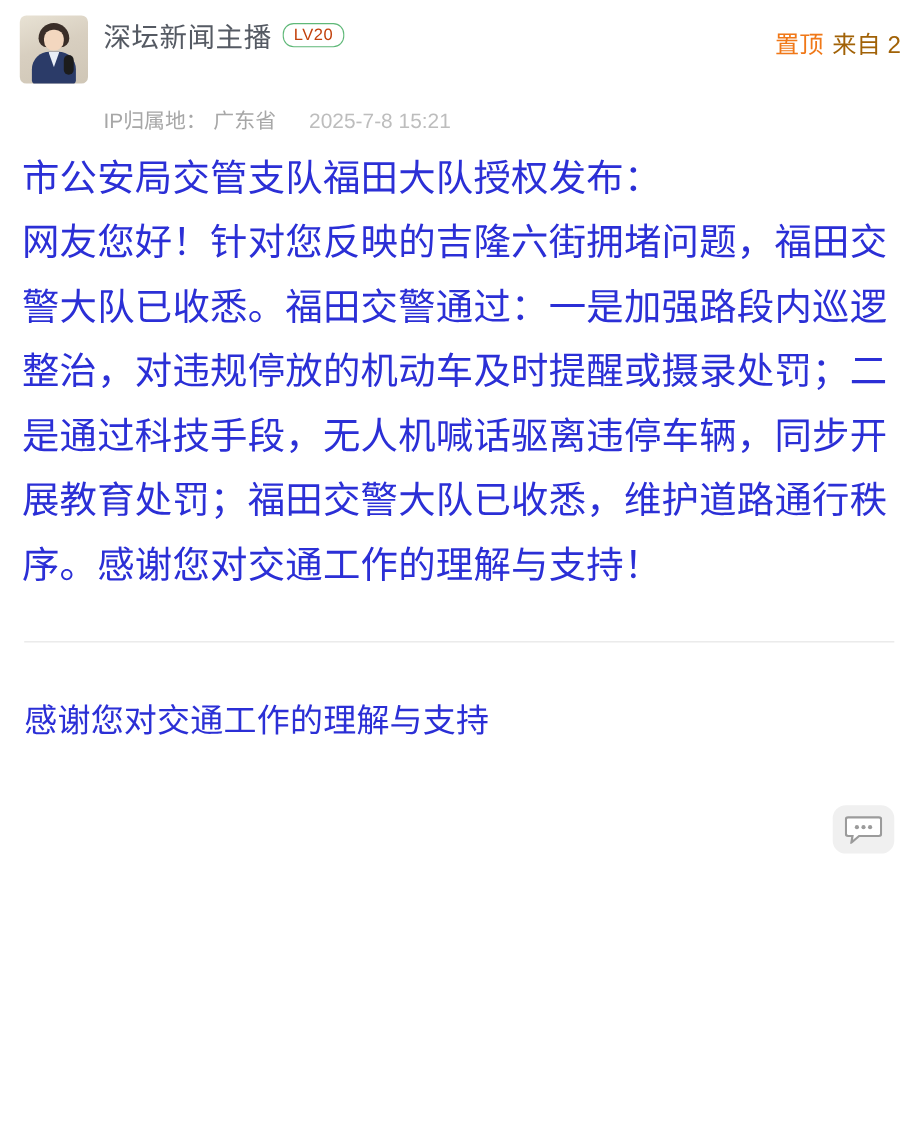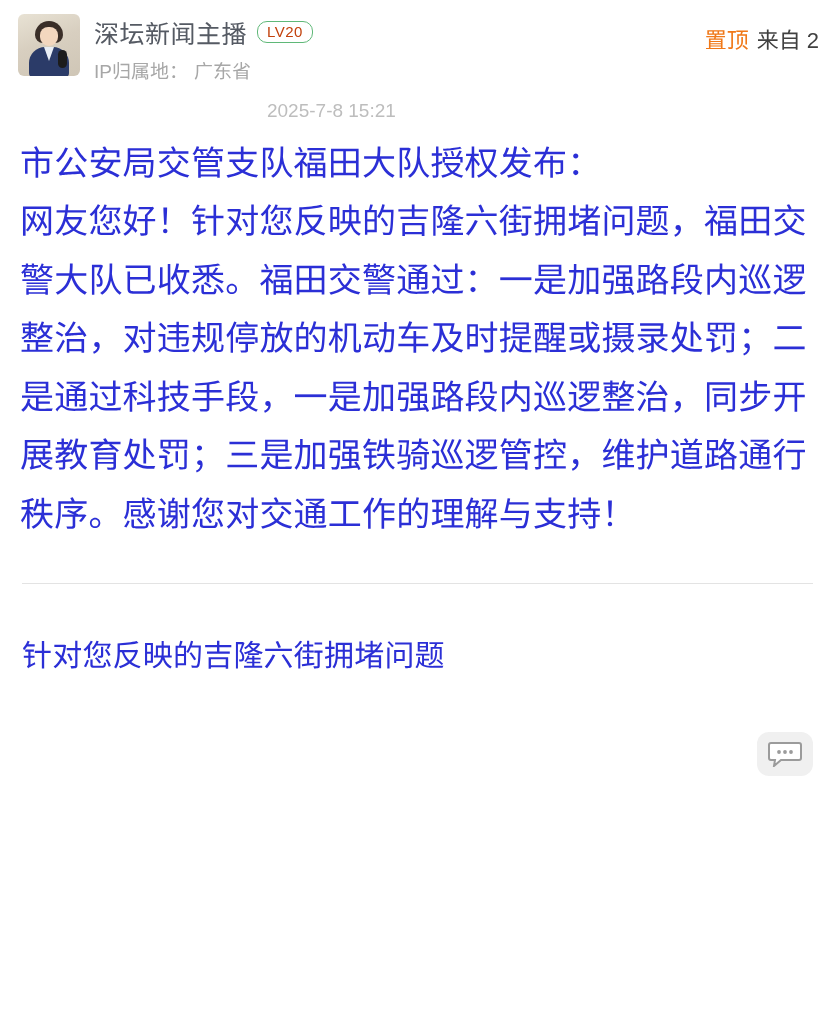--- a/index.html
+++ b/index.html
@@ -129,41 +129,41 @@
     border-radius: 10px;
     font-size: 15px;
     padding: 1px 9px 2px 9px;
     line-height: 1.15;
     letter-spacing: 0.5px;
     white-space: nowrap;
   }
   .meta-row {
     margin-top: 6px;
     display: flex;
-    align-items: flex-start;
-    gap: 16px;
+    align-items: flex-end;
+    gap: 30px;
     color: #a7a7a7;
     font-size: 19px;
   }
   .meta-ip-label { color: #a7a7a7; }
   .meta-ip-value { color: #a7a7a7; margin-left: 6px; }
   .meta-time { color: #bdbdbd; margin-top: 44px; }
 
   .header-right {
     position: absolute;
     right: 16px;
     top: 22px;
     display: flex;
     align-items: center;
     gap: 8px;
     font-size: 22px;
     white-space: nowrap;
   }
   .pin-tag { color: #f07818; }
-  .from-text { color: #404040; }
+  .from-text { color: #a16207; }
 
   
   .post-body {
     padding: 6px 20px 0 20px;
     color: #2b2fd6;
     font-size: 34px;
     line-height: 1.72;
     letter-spacing: 0.2px;
     word-break: break-all;
   }
@@ -232,26 +232,26 @@
 
     <div class="header-right">
       <span class="pin-tag">置顶</span>
       <span class="from-text">来自 2</span>
     </div>
 
   </div>
 
   <div class="post-body">
     <p>市公安局交管支队福田大队授权发布：</p>
-    <p> 网友您好！针对您反映的吉隆六街拥堵问题，福田交警大队已收悉。福田交警通过：一是加强路段内巡逻整治，对违规停放的机动车及时提醒或摄录处罚；二是通过科技手段，一是加强路段内巡逻整治，同步开展教育处罚；三是加强铁骑巡逻管控，维护道路通行秩序。感谢您对交通工作的理解与支持！</p>
+    <p> 网友您好！针对您反映的吉隆六街拥堵问题，福田交警大队已收悉。福田交警通过：一是加强路段内巡逻整治，对违规停放的机动车及时提醒或摄录处罚；二是通过科技手段，无人机喊话驱离违停车辆，同步开展教育处罚；福田交警大队已收悉，维护道路通行秩序。感谢您对交通工作的理解与支持！</p>
   </div>
 
   <div class="divider"></div>
 
-  <div class="more-link">针对您反映的吉隆六街拥堵问题</div>
+  <div class="more-link">感谢您对交通工作的理解与支持</div>
 
   <div class="fab-comment">
     <span>
       <svg width="34" height="26" viewBox="0 0 34 26" aria-hidden="true">
         <path d="M3 2 H31 A2 2 0 0 1 33 4 V17 A2 2 0 0 1 31 19 H13 L6 25 L7 19 H3 A2 2 0 0 1 1 17 V4 A2 2 0 0 1 3 2 Z" fill="#ffffff" stroke="#9b9b9b" stroke-width="2"></path>
         <circle cx="11" cy="11" r="1.9" fill="#9b9b9b"></circle>
         <circle cx="17" cy="11" r="1.9" fill="#9b9b9b"></circle>
         <circle cx="23" cy="11" r="1.9" fill="#9b9b9b"></circle>
       </svg>
     </span>

